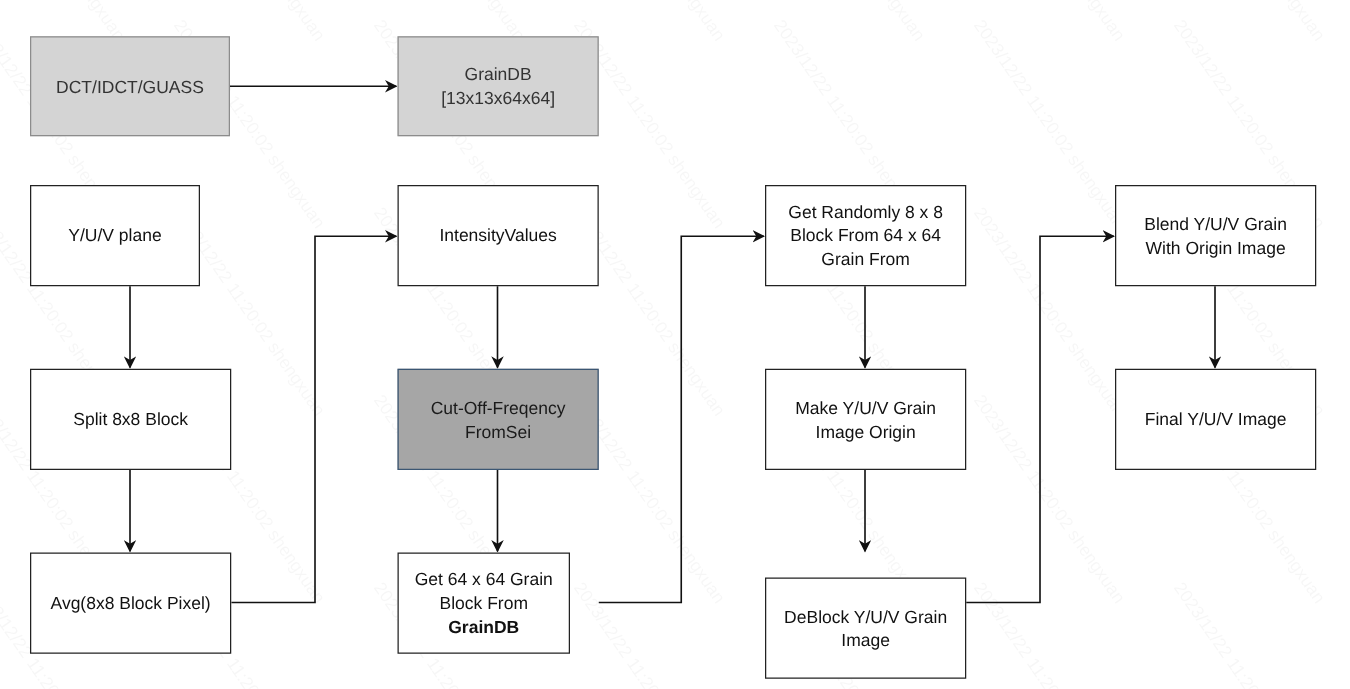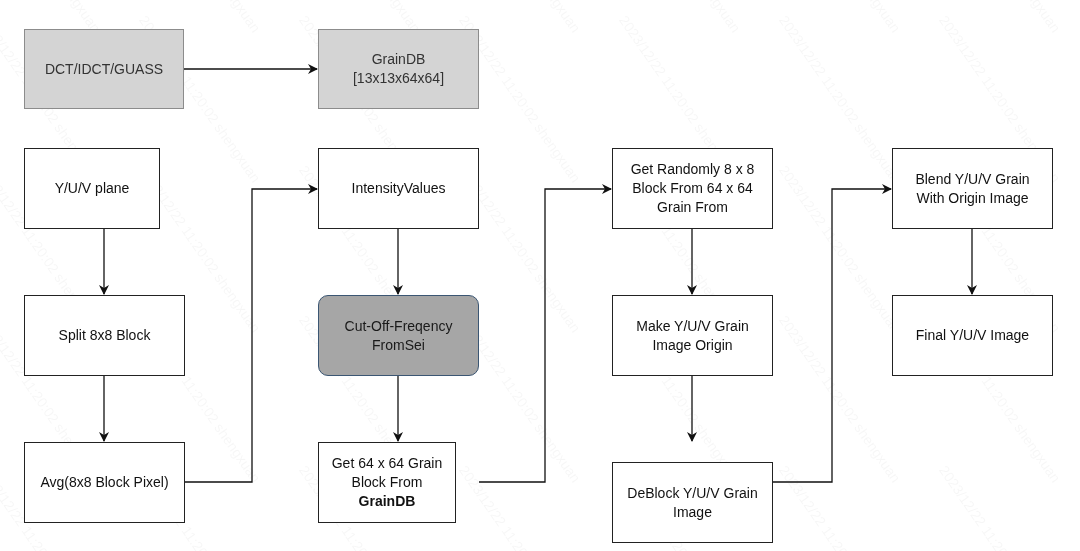--- a/index.html
+++ b/index.html
@@ -104,21 +104,21 @@
 <div class="node" style="left:24px; top:295px; width:161px; height:81px;">
   <span>Split 8x8 Block</span>
 </div>
 <div class="node" style="left:24px; top:442px; width:161px; height:81px;">
   <span>Avg(8x8 Block Pixel)</span>
 </div>
 
 <div class="node" style="left:318px; top:148px; width:161px; height:81px;text-align:center;">
   <span>IntensityValues</span>
 </div>
-<div class="node dark" style="left:318px; top:295px; width:161px; height:81px;border-radius:10px;">
+<div class="node dark" style="left:318px; top:295px; width:161px; height:81px;">
   <div>
     <div>Cut-Off-Freqency</div>
     <div>FromSei</div>
   </div>
 </div>
 <div class="node" style="left:318px; top:442px; width:138px; height:81px;">
   <div>
     <div>Get 64 x 64 Grain</div>
     <div><span>Block From </span><b>GrainDB</b></div>
   </div>

